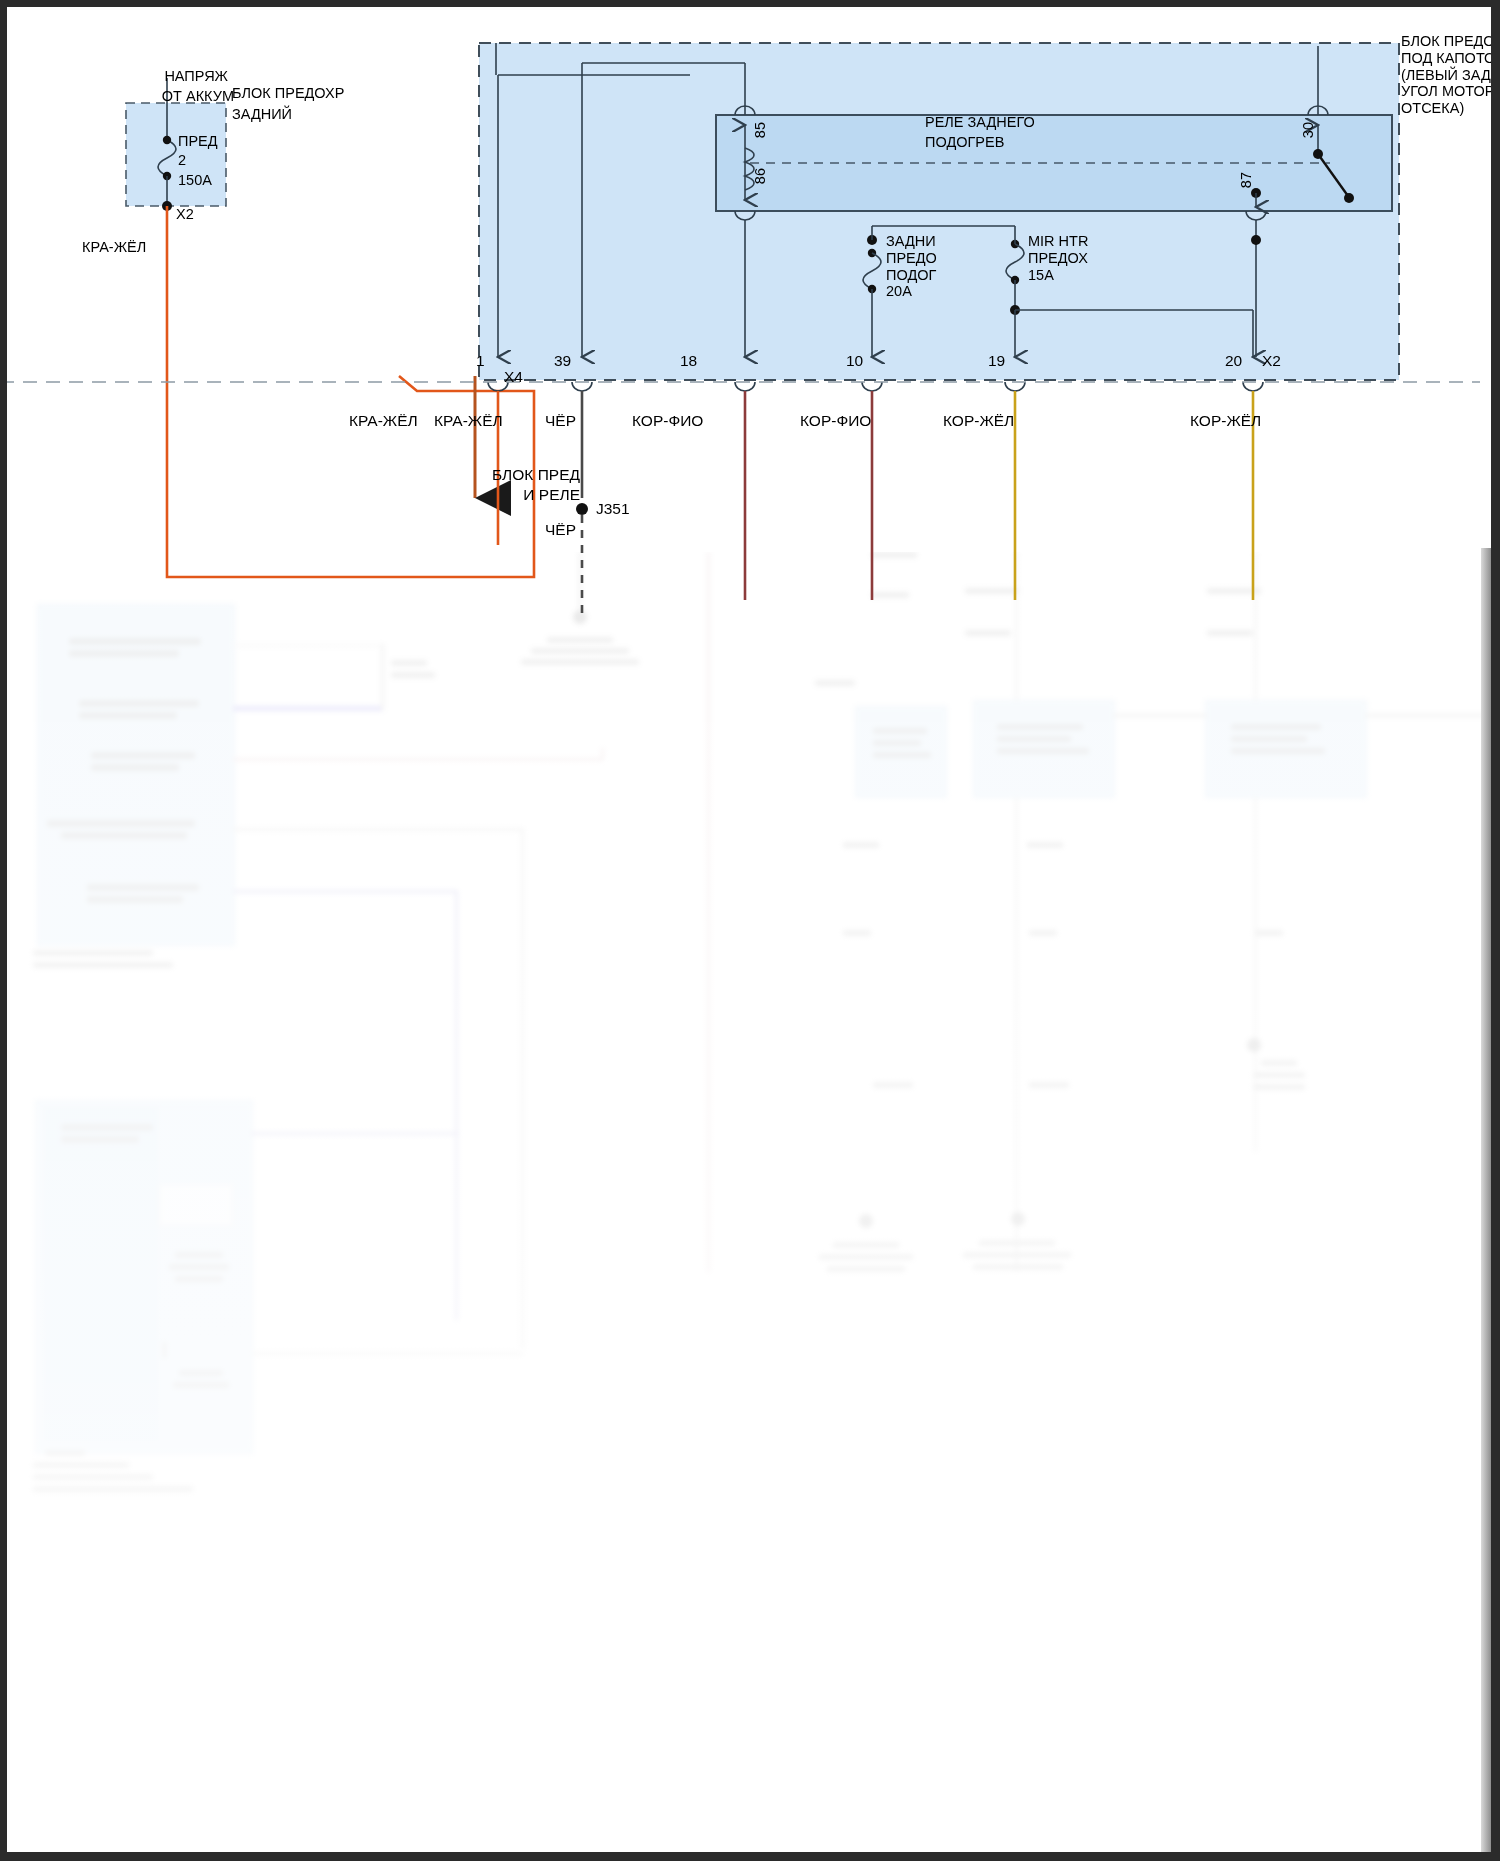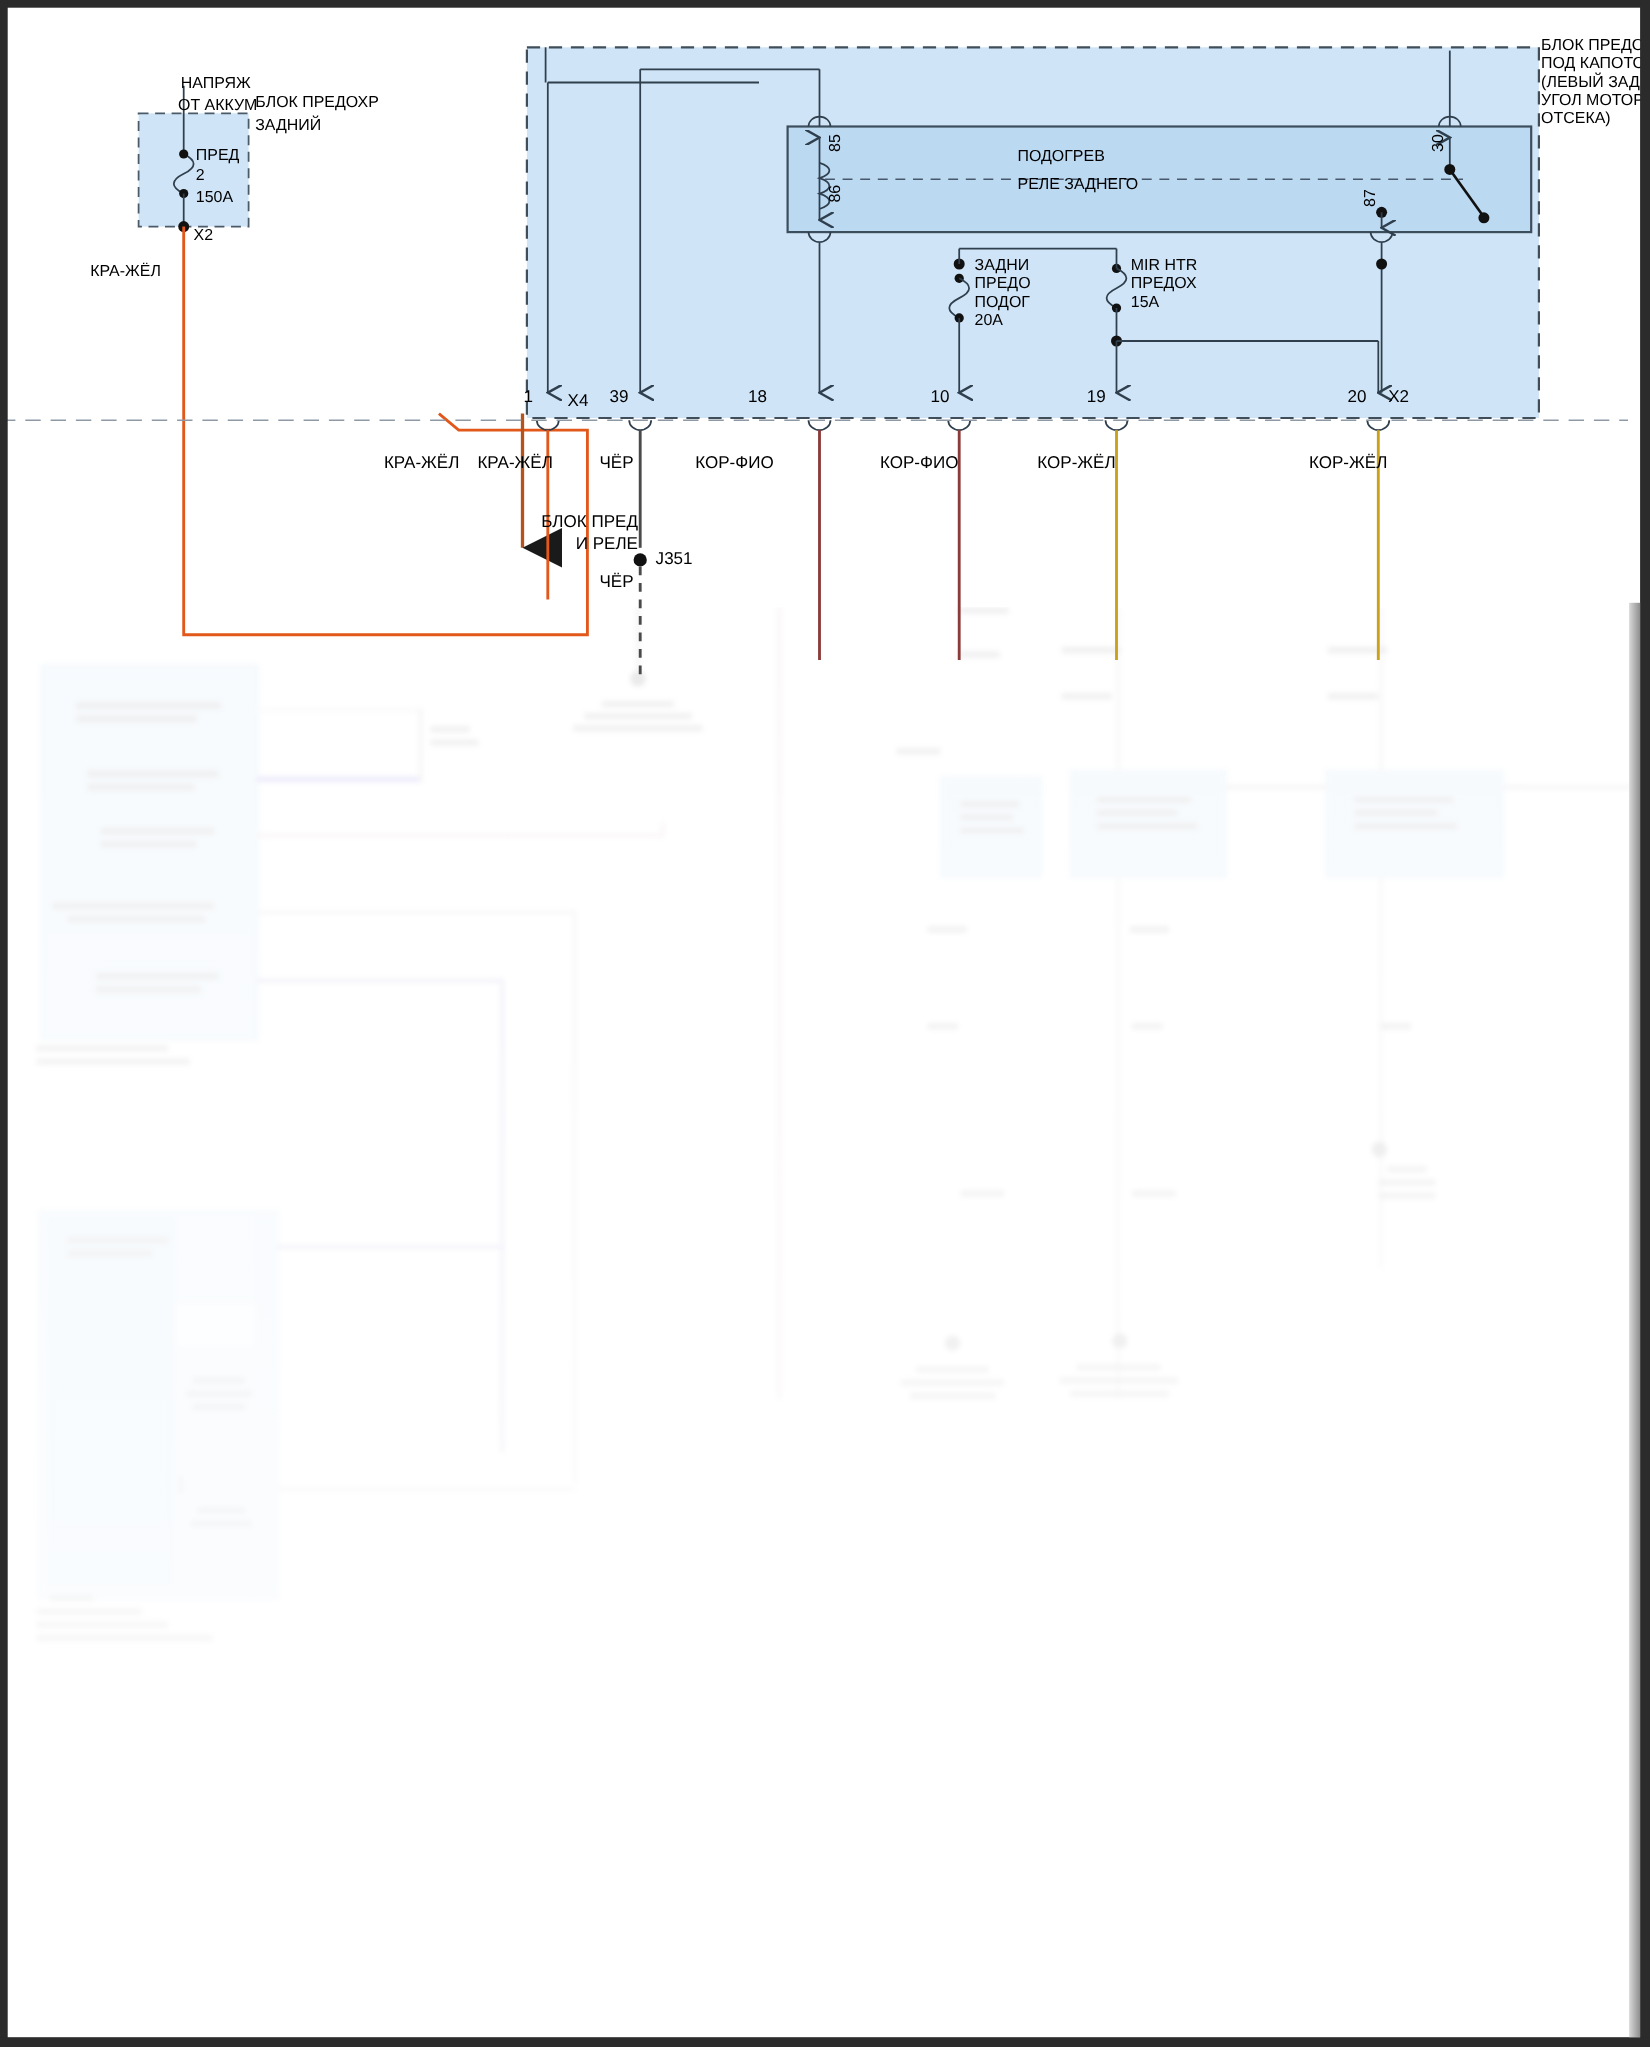--- a/index.html
+++ b/index.html
@@ -275,42 +275,42 @@
   <div class="t t14" style="left:82px;top:239px;">КРА-ЖЁЛ</div>
 
   <div style="position:absolute;left:1401px;top:33px;">
     <div class="t t14" style="position:relative;left:0;top:0;">БЛОК ПРЕДОХ</div>
     <div class="t t14" style="position:relative;left:0;top:0;">ПОД КАПОТО</div>
     <div class="t t14" style="position:relative;left:0;top:0;">(ЛЕВЫЙ ЗАДНИЙ</div>
     <div class="t t14" style="position:relative;left:0;top:0;">УГОЛ МОТОРНОГО</div>
     <div class="t t14" style="position:relative;left:0;top:0;">ОТСЕКА)</div>
   </div>
 
-  <div class="t t14" style="left:925px;top:114px;margin-top:46px;">РЕЛЕ ЗАДНЕГО</div>
+  <div class="t t14" style="left:925px;top:114px;">РЕЛЕ ЗАДНЕГО</div>
   <div class="t t14" style="left:925px;top:134px;">ПОДОГРЕВ</div>
 
   <div class="t t14 vert" style="left:752px;top:122px;">85</div>
   <div class="t t14 vert" style="left:752px;top:168px;">86</div>
   <div class="t t14 vert" style="left:1300px;top:122px;">30</div>
   <div class="t t14 vert" style="left:1238px;top:172px;">87</div>
 
   <div style="position:absolute;left:886px;top:233px;">
     <div class="t t14" style="position:relative;">ЗАДНИ</div>
     <div class="t t14" style="position:relative;">ПРЕДО</div>
     <div class="t t14" style="position:relative;">ПОДОГ</div>
     <div class="t t14" style="position:relative;">20A</div>
   </div>
   <div style="position:absolute;left:1028px;top:233px;">
     <div class="t t14" style="position:relative;">MIR HTR</div>
     <div class="t t14" style="position:relative;">ПРЕДОХ</div>
     <div class="t t14" style="position:relative;">15A</div>
   </div>
 
   <div class="t t15" style="left:476px;top:352px;">1</div>
-  <div class="t t15" style="left:504px;top:356px;margin-left:12px;">X4</div>
+  <div class="t t15" style="left:504px;top:368px;">X4</div>
   <div class="t t15" style="left:554px;top:352px;">39</div>
   <div class="t t15" style="left:680px;top:352px;">18</div>
   <div class="t t15" style="left:846px;top:352px;">10</div>
   <div class="t t15" style="left:988px;top:352px;">19</div>
   <div class="t t15" style="left:1225px;top:352px;">20</div>
   <div class="t t15" style="left:1262px;top:352px;">X2</div>
 
   <div class="t t15" style="left:349px;top:412px;">КРА-ЖЁЛ</div>
   <div class="t t15" style="left:434px;top:412px;">КРА-ЖЁЛ</div>
   <div class="t t15" style="left:545px;top:412px;">ЧЁР</div>

